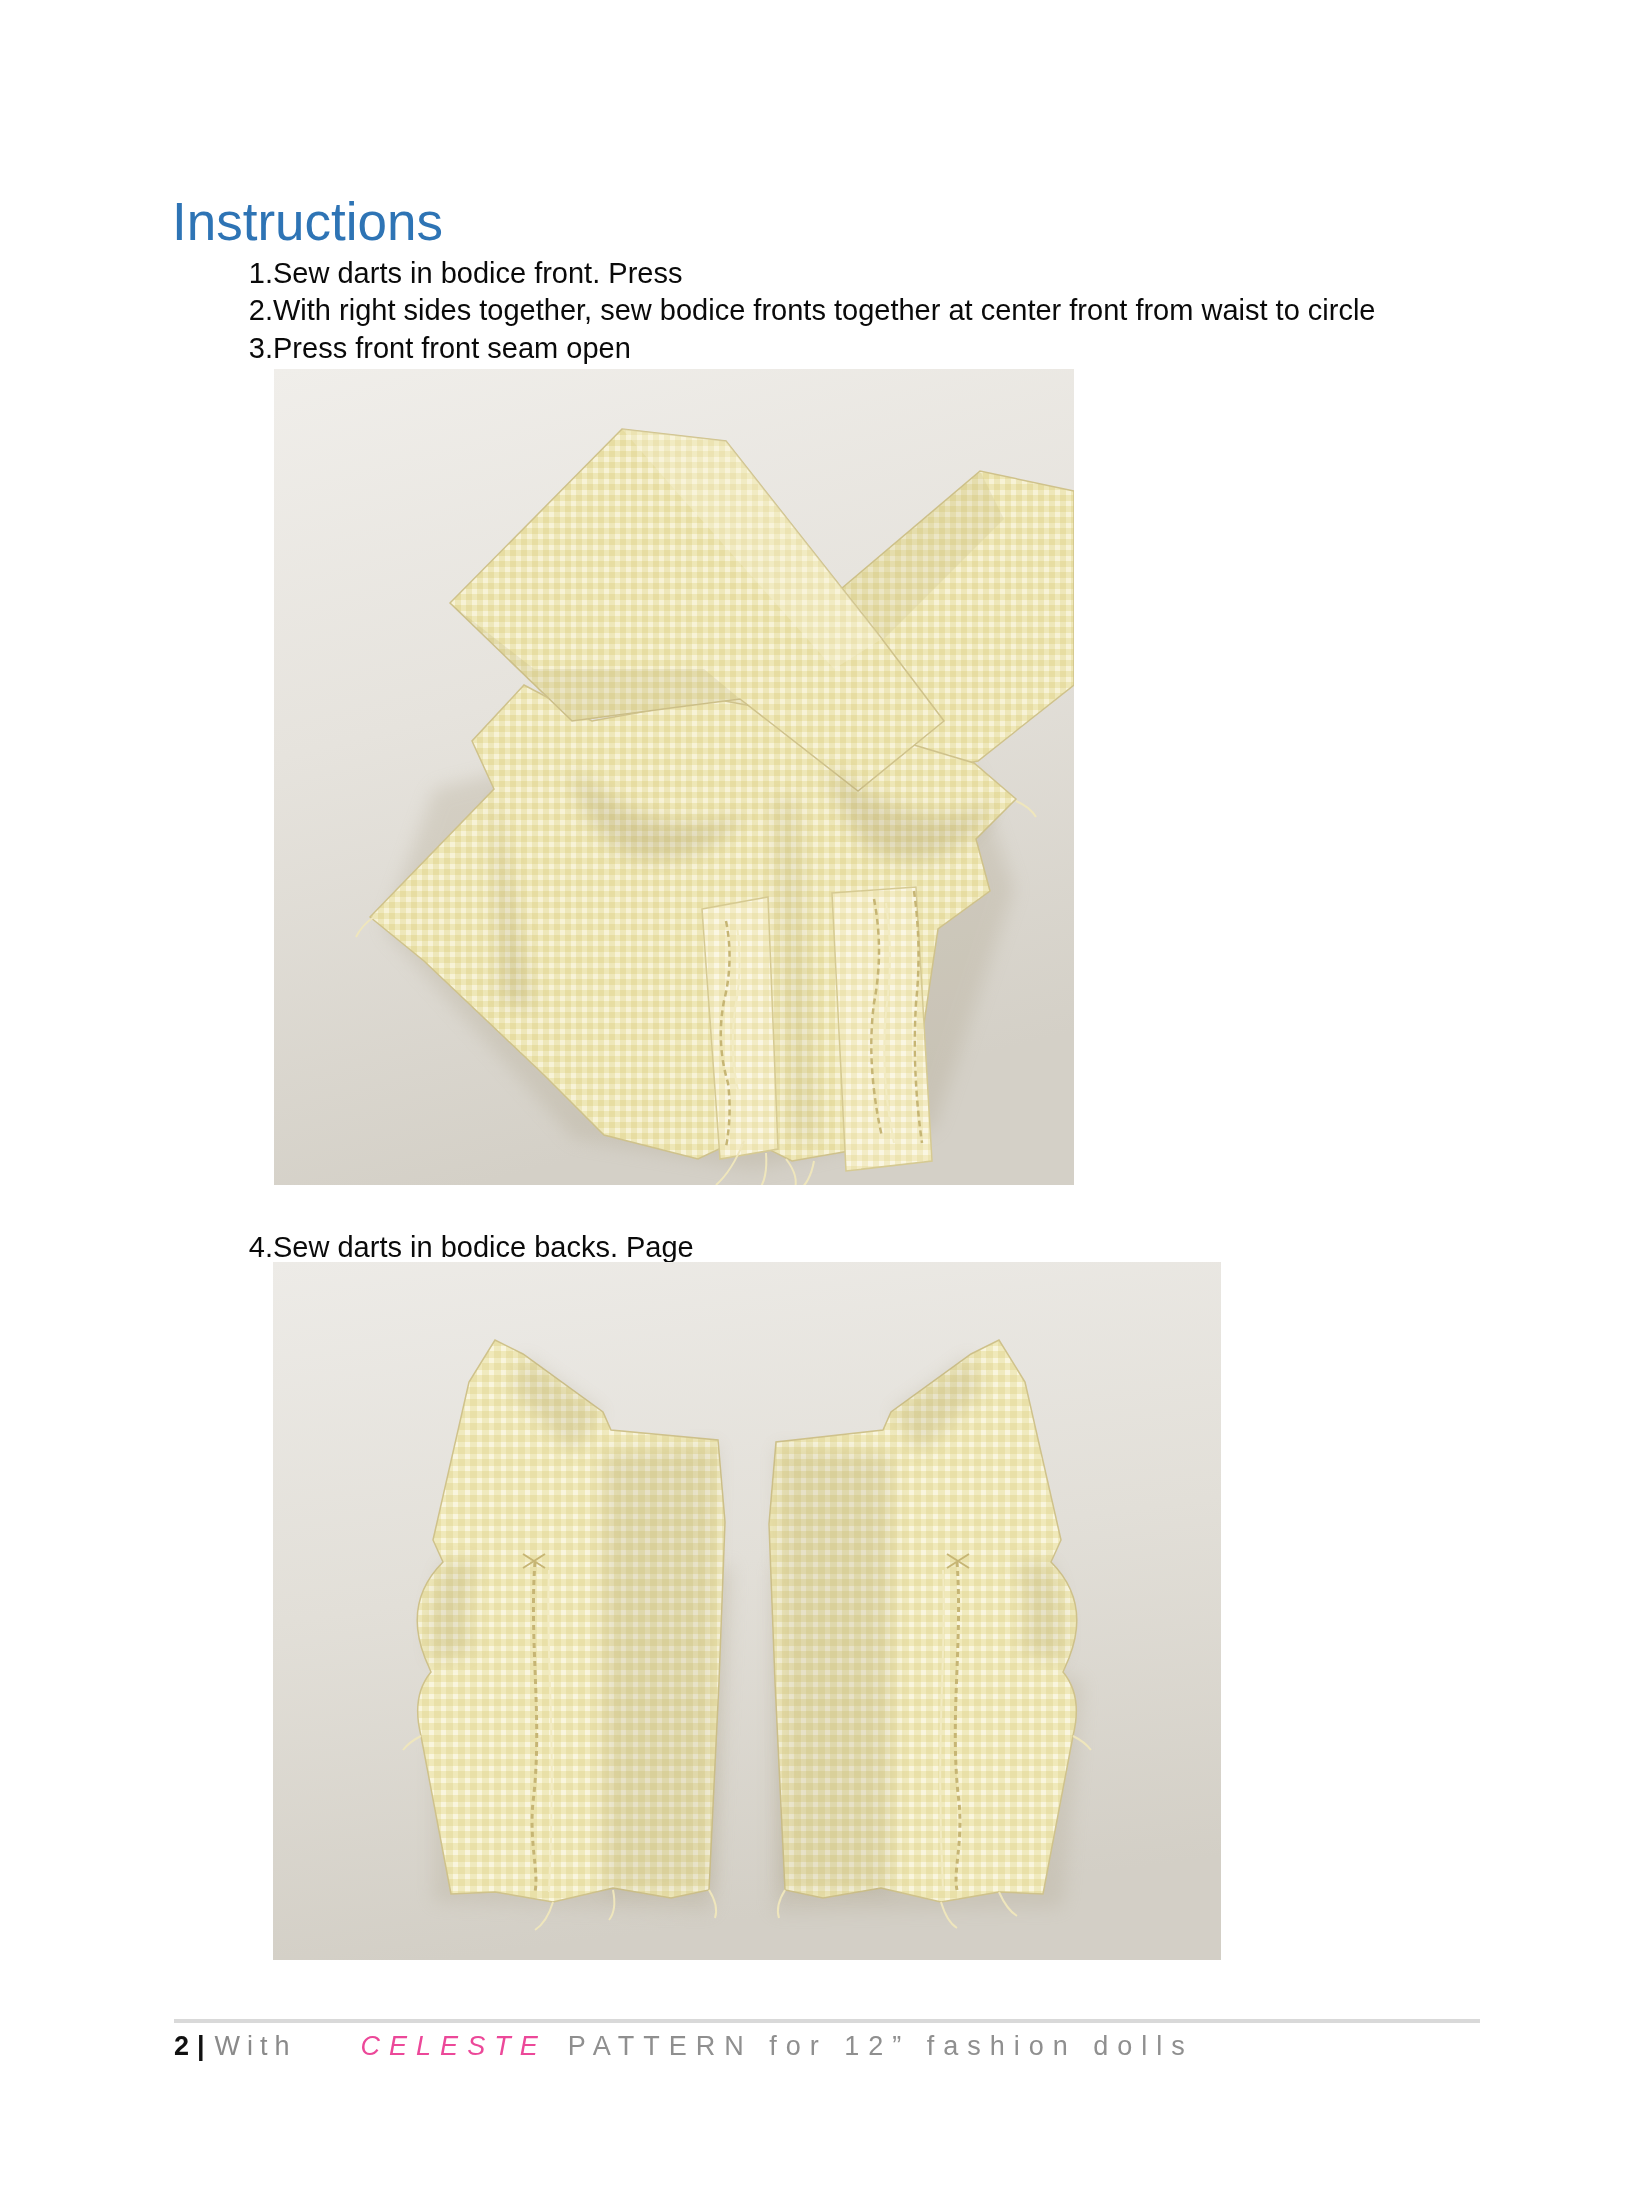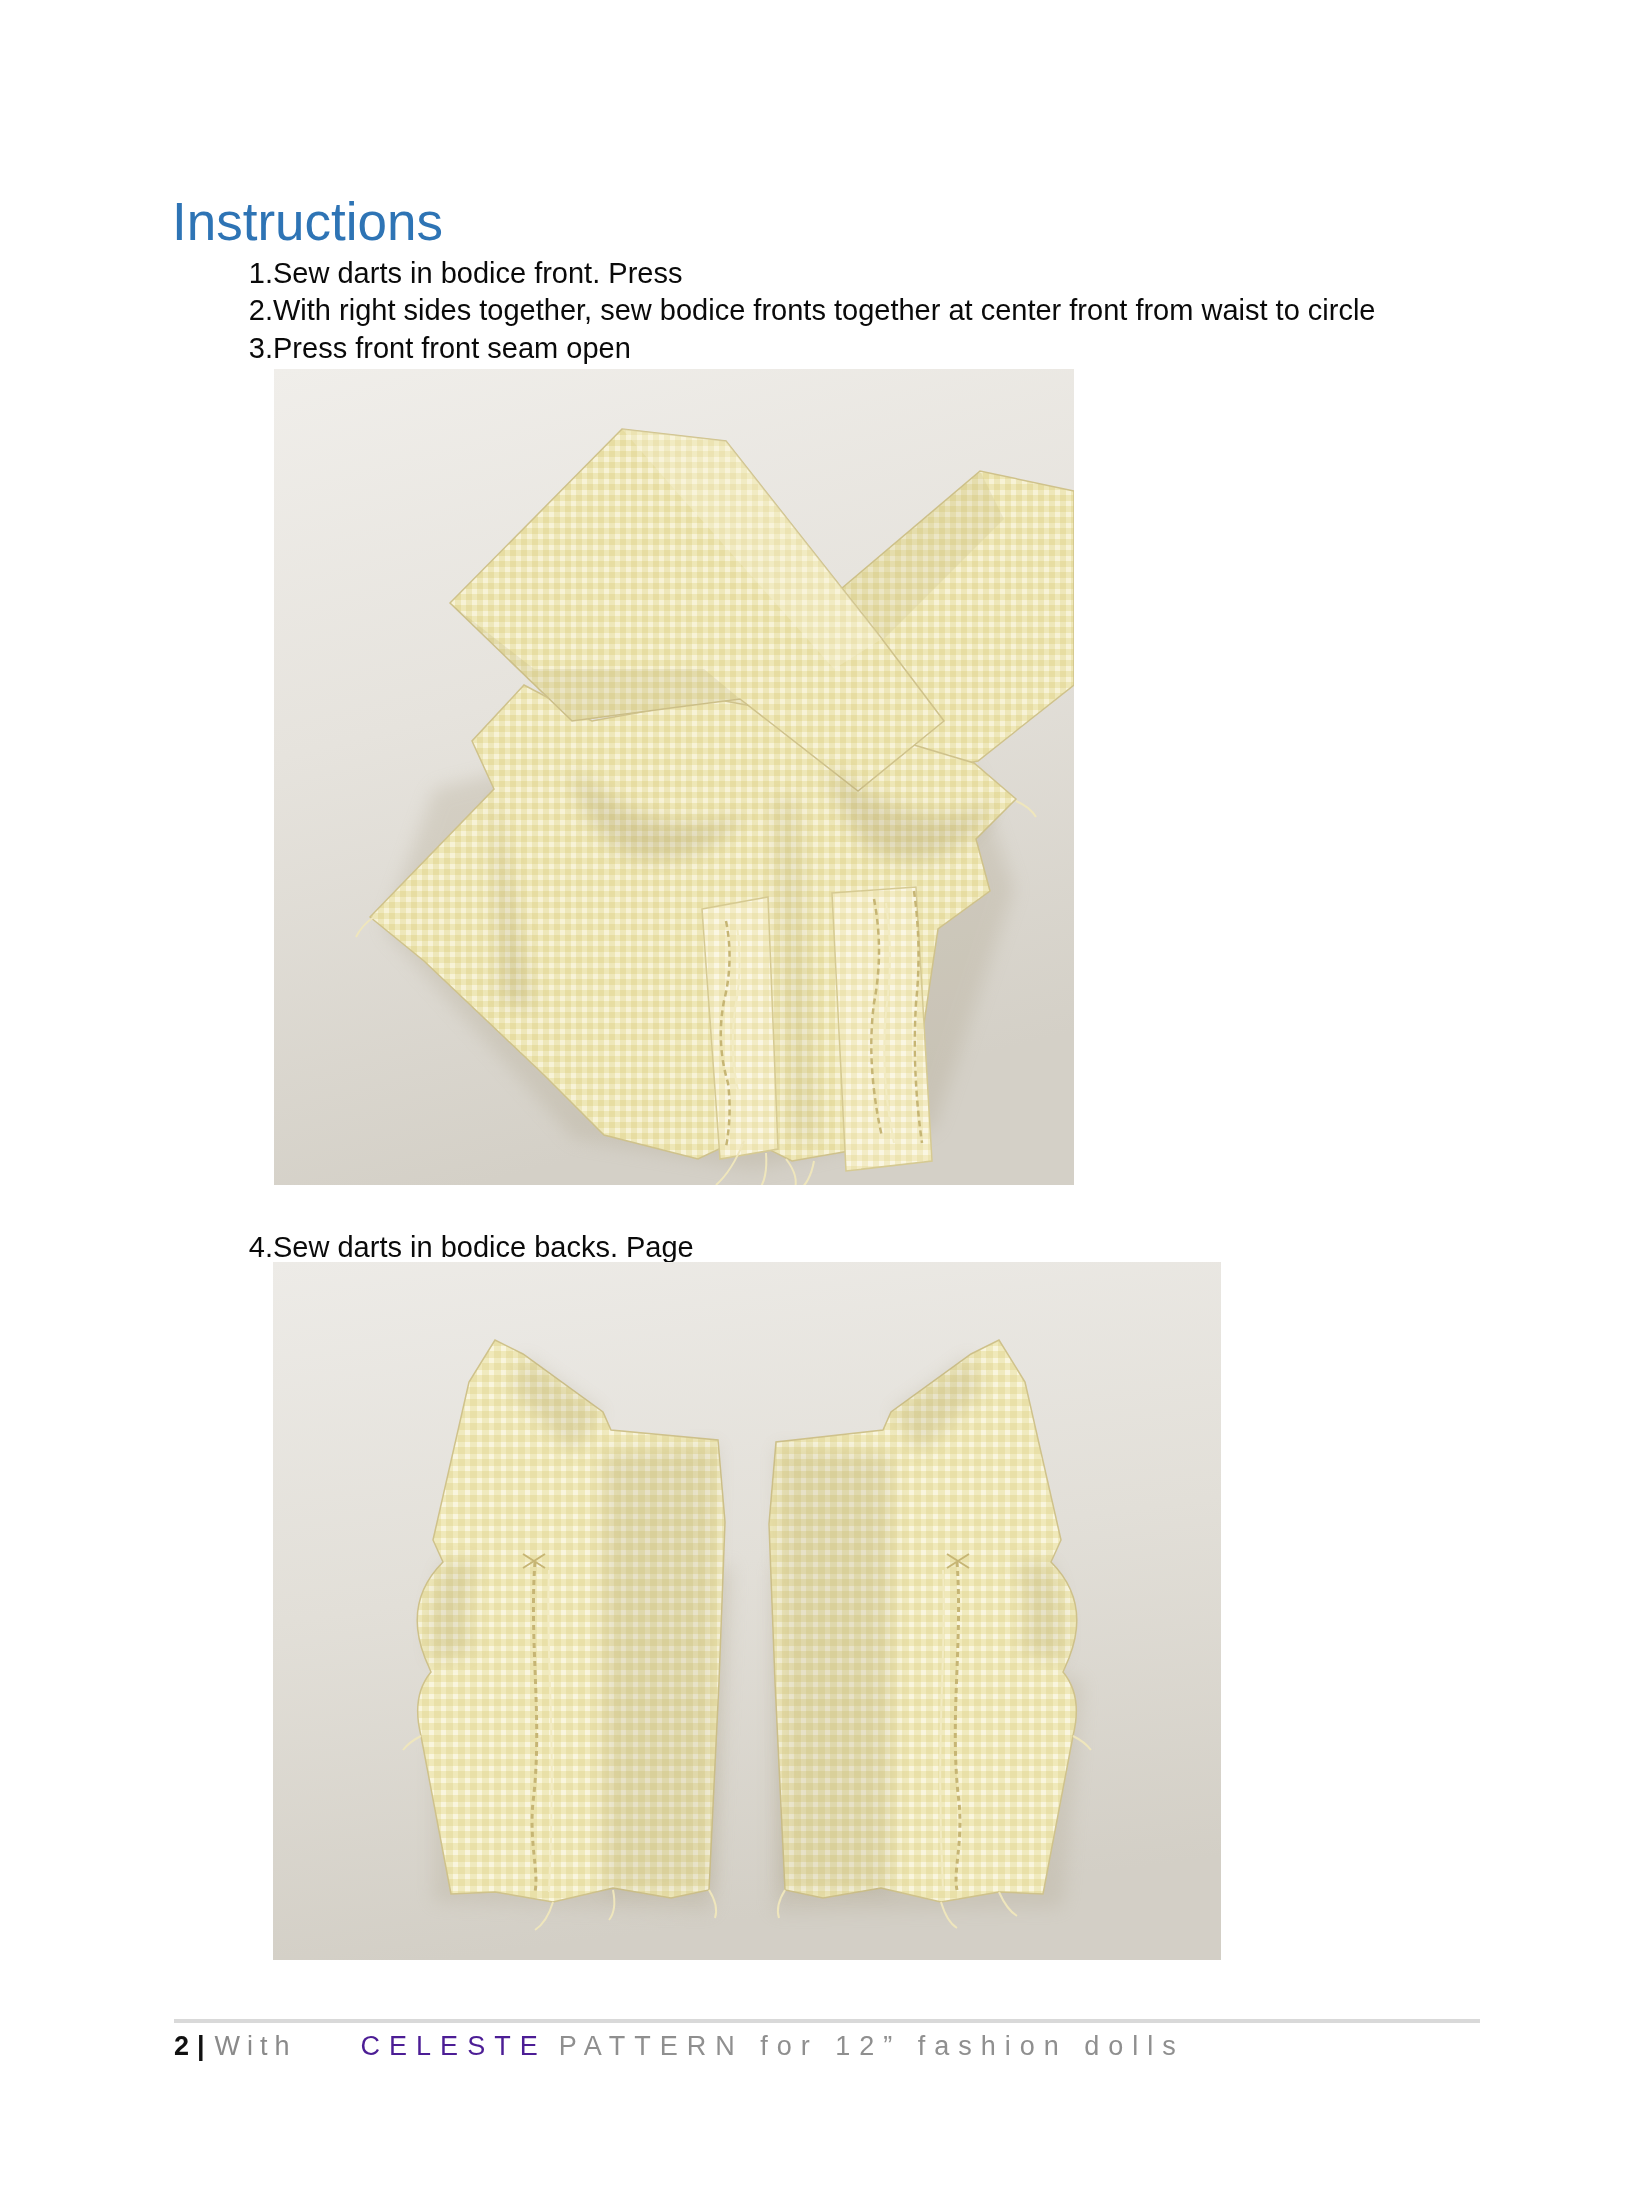--- a/index.html
+++ b/index.html
@@ -38,22 +38,22 @@
     width:1306px;height:4px;background:#d9d9d9;
   }
   .footer{
     position:absolute;left:174px;top:2031px;
     font-size:27px;line-height:30px;
     display:flex;align-items:baseline;white-space:nowrap;
   }
   .pnum{font-weight:700;color:#111111;}
   .pbar{font-weight:700;color:#111111;margin:0 10px 0 8px;}
   .plabel{color:#8a8a8a;letter-spacing:7px;}
-  .brand{color:#4c1d95;letter-spacing:9px;margin-left:64px;}
-  .tagline{color:#8f8f8f;letter-spacing:9px;margin-left:12px;}
+  .brand{color:#ec4899;letter-spacing:9px;margin-left:64px;font-style:italic;}
+  .tagline{color:#8f8f8f;letter-spacing:9px;margin-left:21px;}
 </style>
 </head>
 <body>
 
 <div class="page">
 
   <h1 class="title">Instructions</h1>
 
   <div class="item item-1">
     <span class="num">1.</span><span>Sew darts in bodice front. Press</span>

